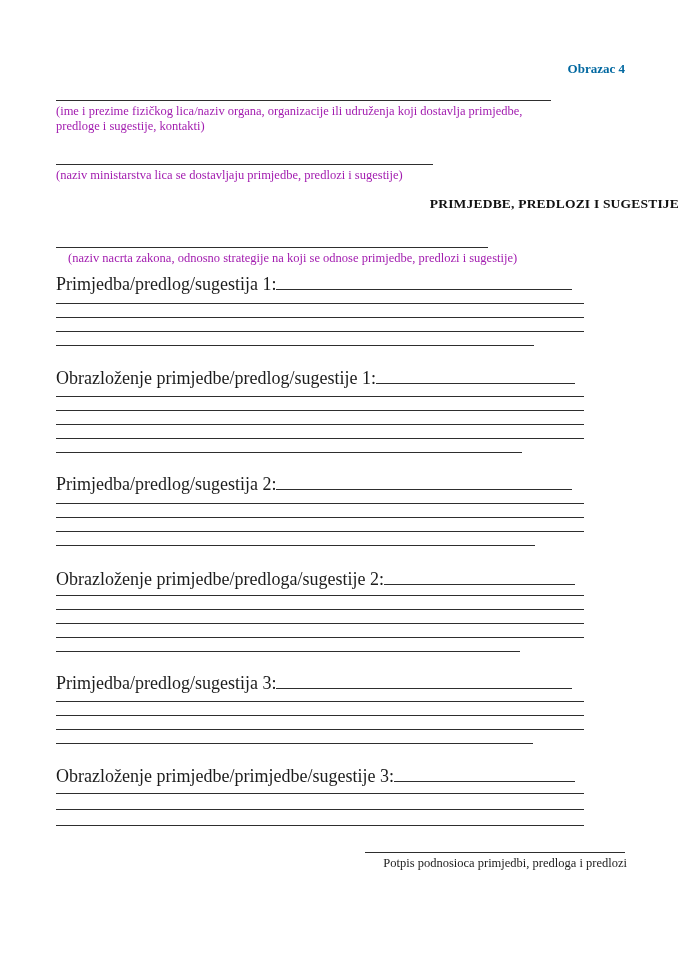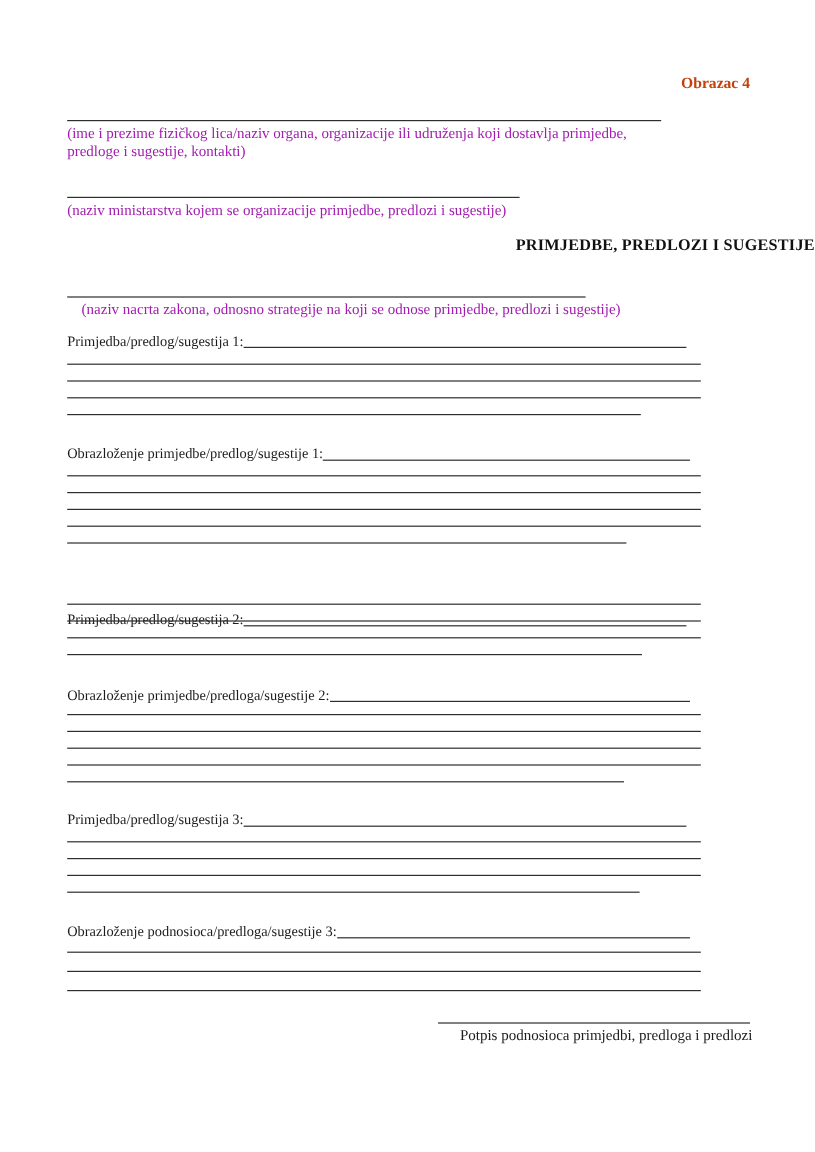--- a/index.html
+++ b/index.html
@@ -15,21 +15,21 @@
     font-family: "Liberation Serif", "DejaVu Serif", serif;
     color: #1c1c1c;
     overflow: hidden;
   }
   .form-number {
     position: absolute;
     top: 61px;
     right: 54px;
     font-size: 13px;
     font-weight: bold;
-    color: #c2410c;
+    color: #0369a1;
   }
   .rule {
     position: absolute;
     height: 0;
     border-bottom: 1.5px solid #2e2e2e;
   }
   .caption {
     position: absolute;
     font-size: 12.5px;
     line-height: 14.5px;
@@ -45,21 +45,21 @@
     font-size: 13.5px;
     font-weight: bold;
     letter-spacing: 0.2px;
     color: #111111;
   }
   .label-row {
     position: absolute;
     left: 56px;
     display: flex;
     align-items: flex-end;
-    font-size: 12px;
+    font-size: 18px;
     line-height: 15px;
     white-space: nowrap;
   }
   .label-row .tail {
     flex: 1;
     border-bottom: 1.3px solid #2e2e2e;
     margin-bottom: 2px;
     min-width: 20px;
   }
   .sig-caption {
@@ -76,21 +76,21 @@
 
 <div class="page">
 
   <div class="form-number">Obrazac 4</div>
 
   <div class="rule" style="top:100px; left:56px; width:495px;"></div>
   <div class="caption" style="top:104px; left:56px; width:520px;">(ime i prezime fizičkog lica/naziv organa, organizacije ili udruženja koji dostavlja primjedbe,
 predloge i sugestije, kontakti)</div>
 
   <div class="rule" style="top:164px; left:56px; width:377px;"></div>
-  <div class="caption" style="top:168px; left:56px; width:520px;">(naziv ministarstva kojem se organizacije primjedbe, predlozi i sugestije)</div>
+  <div class="caption" style="top:168px; left:56px; width:520px;">(naziv ministarstva lica se dostavljaju primjedbe, predlozi i sugestije)</div>
 
   <div class="doc-title">PRIMJEDBE, PREDLOZI I SUGESTIJE</div>
 
   <div class="rule" style="top:247px; left:56px; width:432px;"></div>
   <div class="caption" style="top:251px; left:68px; width:520px;">(naziv nacrta zakona, odnosno strategije na koji se odnose primjedbe, predlozi i sugestije)</div>
 
   <div class="label-row" style="top:277px; width:516px;">
     <span>Primjedba/predlog/sugestija 1:</span>
     <span class="tail"></span>
   </div>
@@ -102,21 +102,21 @@
   <div class="label-row" style="top:371px; width:519px;">
     <span>Obrazloženje primjedbe/predlog/sugestije 1:</span>
     <span class="tail"></span>
   </div>
   <div class="rule" style="top:396px; left:56px; width:528px;"></div>
   <div class="rule" style="top:410px; left:56px; width:528px;"></div>
   <div class="rule" style="top:424px; left:56px; width:528px;"></div>
   <div class="rule" style="top:438px; left:56px; width:528px;"></div>
   <div class="rule" style="top:452px; left:56px; width:466px;"></div>
 
-  <div class="label-row" style="top:477px; width:516px;margin-top:32px;">
+  <div class="label-row" style="top:477px; width:516px;">
     <span>Primjedba/predlog/sugestija 2:</span>
     <span class="tail"></span>
   </div>
   <div class="rule" style="top:503px; left:56px; width:528px;"></div>
   <div class="rule" style="top:517px; left:56px; width:528px;"></div>
   <div class="rule" style="top:531px; left:56px; width:528px;"></div>
   <div class="rule" style="top:545px; left:56px; width:479px;"></div>
 
   <div class="label-row" style="top:572px; width:519px;">
     <span>Obrazloženje primjedbe/predloga/sugestije 2:</span>
@@ -131,21 +131,21 @@
   <div class="label-row" style="top:676px; width:516px;">
     <span>Primjedba/predlog/sugestija 3:</span>
     <span class="tail"></span>
   </div>
   <div class="rule" style="top:701px; left:56px; width:528px;"></div>
   <div class="rule" style="top:715px; left:56px; width:528px;"></div>
   <div class="rule" style="top:729px; left:56px; width:528px;"></div>
   <div class="rule" style="top:743px; left:56px; width:477px;"></div>
 
   <div class="label-row" style="top:769px; width:519px;">
-    <span>Obrazloženje podnosioca/predloga/sugestije 3:</span>
+    <span>Obrazloženje primjedbe/primjedbe/sugestije 3:</span>
     <span class="tail"></span>
   </div>
   <div class="rule" style="top:793px; left:56px; width:528px;"></div>
   <div class="rule" style="top:809px; left:56px; width:528px;"></div>
   <div class="rule" style="top:825px; left:56px; width:528px;"></div>
 
   <div class="rule" style="top:852px; left:365px; width:260px;"></div>
   <div class="sig-caption">Potpis podnosioca primjedbi, predloga i predlozi</div>
 
 </div>

